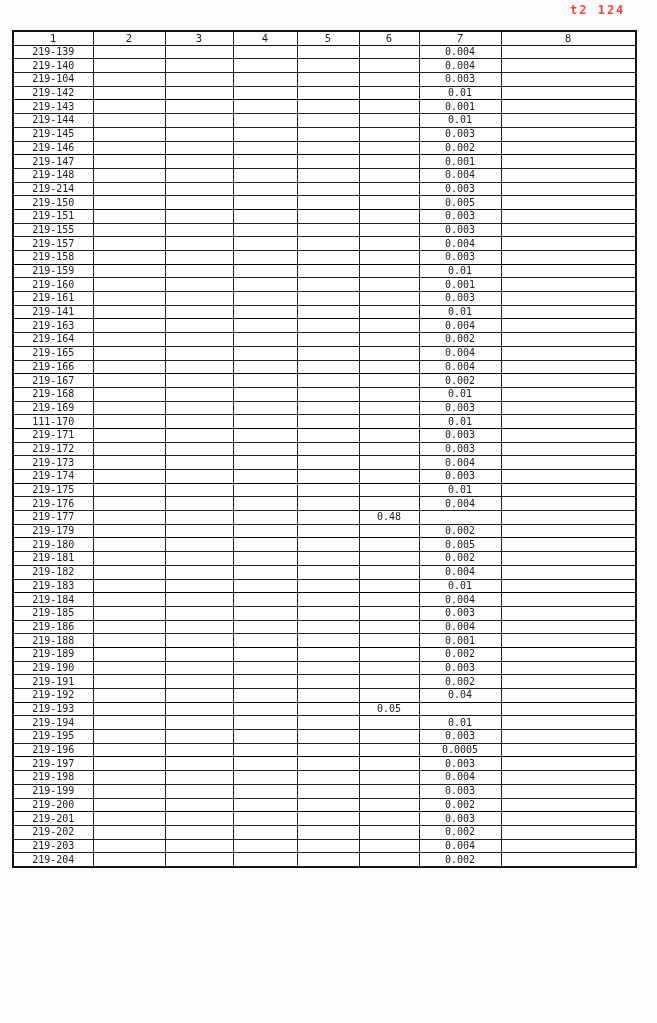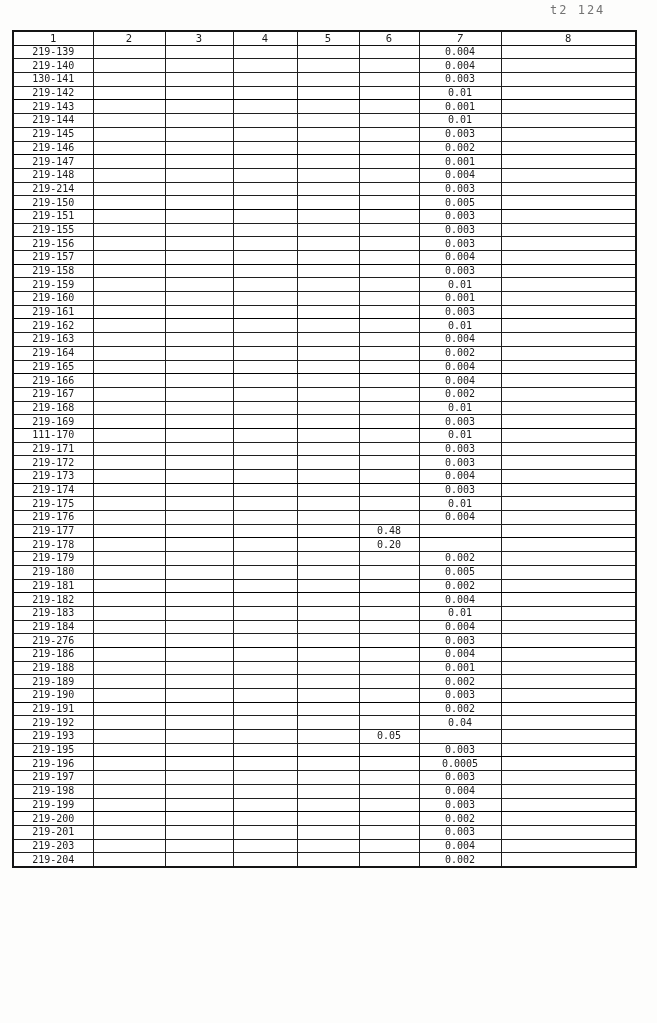--- a/index.html
+++ b/index.html
@@ -14,25 +14,25 @@
     position: relative;
   }
   .page {
     position: relative;
     width: 657px;
     height: 1023px;
   }
   .corner-label {
     position: absolute;
     top: 3px;
-    left: 550px;
+    left: 570px;
     font-size: 12px;
-    font-weight: normal;
+    font-weight: bold;
     letter-spacing: 2px;
-    color: #737373;
+    color: #ef4444;
   }
   table.data-table {
     position: absolute;
     left: 12px;
     top: 30px;
     border-collapse: collapse;
     table-layout: fixed;
     border: 2px solid #151515;
     background: #fff;
   }
@@ -110,21 +110,21 @@
       <td>219-140</td>
       <td></td>
       <td></td>
       <td></td>
       <td></td>
       <td></td>
       <td>0.004</td>
       <td></td>
     </tr>
         <tr>
-      <td>130-141</td>
+      <td>219-104</td>
       <td></td>
       <td></td>
       <td></td>
       <td></td>
       <td></td>
       <td>0.003</td>
       <td></td>
     </tr>
         <tr>
       <td>219-142</td>
@@ -230,30 +230,20 @@
       <td>219-155</td>
       <td></td>
       <td></td>
       <td></td>
       <td></td>
       <td></td>
       <td>0.003</td>
       <td></td>
     </tr>
         <tr>
-      <td>219-156</td>
-      <td></td>
-      <td></td>
-      <td></td>
-      <td></td>
-      <td></td>
-      <td>0.003</td>
-      <td></td>
-    </tr>
-        <tr>
       <td>219-157</td>
       <td></td>
       <td></td>
       <td></td>
       <td></td>
       <td></td>
       <td>0.004</td>
       <td></td>
     </tr>
         <tr>
@@ -290,21 +280,21 @@
       <td>219-161</td>
       <td></td>
       <td></td>
       <td></td>
       <td></td>
       <td></td>
       <td>0.003</td>
       <td></td>
     </tr>
         <tr>
-      <td>219-162</td>
+      <td>219-141</td>
       <td></td>
       <td></td>
       <td></td>
       <td></td>
       <td></td>
       <td>0.01</td>
       <td></td>
     </tr>
         <tr>
       <td>219-163</td>
@@ -450,30 +440,20 @@
       <td>219-177</td>
       <td></td>
       <td></td>
       <td></td>
       <td></td>
       <td>0.48</td>
       <td></td>
       <td></td>
     </tr>
         <tr>
-      <td>219-178</td>
-      <td></td>
-      <td></td>
-      <td></td>
-      <td></td>
-      <td>0.20</td>
-      <td></td>
-      <td></td>
-    </tr>
-        <tr>
       <td>219-179</td>
       <td></td>
       <td></td>
       <td></td>
       <td></td>
       <td></td>
       <td>0.002</td>
       <td></td>
     </tr>
         <tr>
@@ -520,21 +500,21 @@
       <td>219-184</td>
       <td></td>
       <td></td>
       <td></td>
       <td></td>
       <td></td>
       <td>0.004</td>
       <td></td>
     </tr>
         <tr>
-      <td>219-276</td>
+      <td>219-185</td>
       <td></td>
       <td></td>
       <td></td>
       <td></td>
       <td></td>
       <td>0.003</td>
       <td></td>
     </tr>
         <tr>
       <td>219-186</td>
@@ -600,20 +580,30 @@
       <td>219-193</td>
       <td></td>
       <td></td>
       <td></td>
       <td></td>
       <td>0.05</td>
       <td></td>
       <td></td>
     </tr>
         <tr>
+      <td>219-194</td>
+      <td></td>
+      <td></td>
+      <td></td>
+      <td></td>
+      <td></td>
+      <td>0.01</td>
+      <td></td>
+    </tr>
+        <tr>
       <td>219-195</td>
       <td></td>
       <td></td>
       <td></td>
       <td></td>
       <td></td>
       <td>0.003</td>
       <td></td>
     </tr>
         <tr>
@@ -667,20 +657,30 @@
       <td></td>
     </tr>
         <tr>
       <td>219-201</td>
       <td></td>
       <td></td>
       <td></td>
       <td></td>
       <td></td>
       <td>0.003</td>
+      <td></td>
+    </tr>
+        <tr>
+      <td>219-202</td>
+      <td></td>
+      <td></td>
+      <td></td>
+      <td></td>
+      <td></td>
+      <td>0.002</td>
       <td></td>
     </tr>
         <tr>
       <td>219-203</td>
       <td></td>
       <td></td>
       <td></td>
       <td></td>
       <td></td>
       <td>0.004</td>

